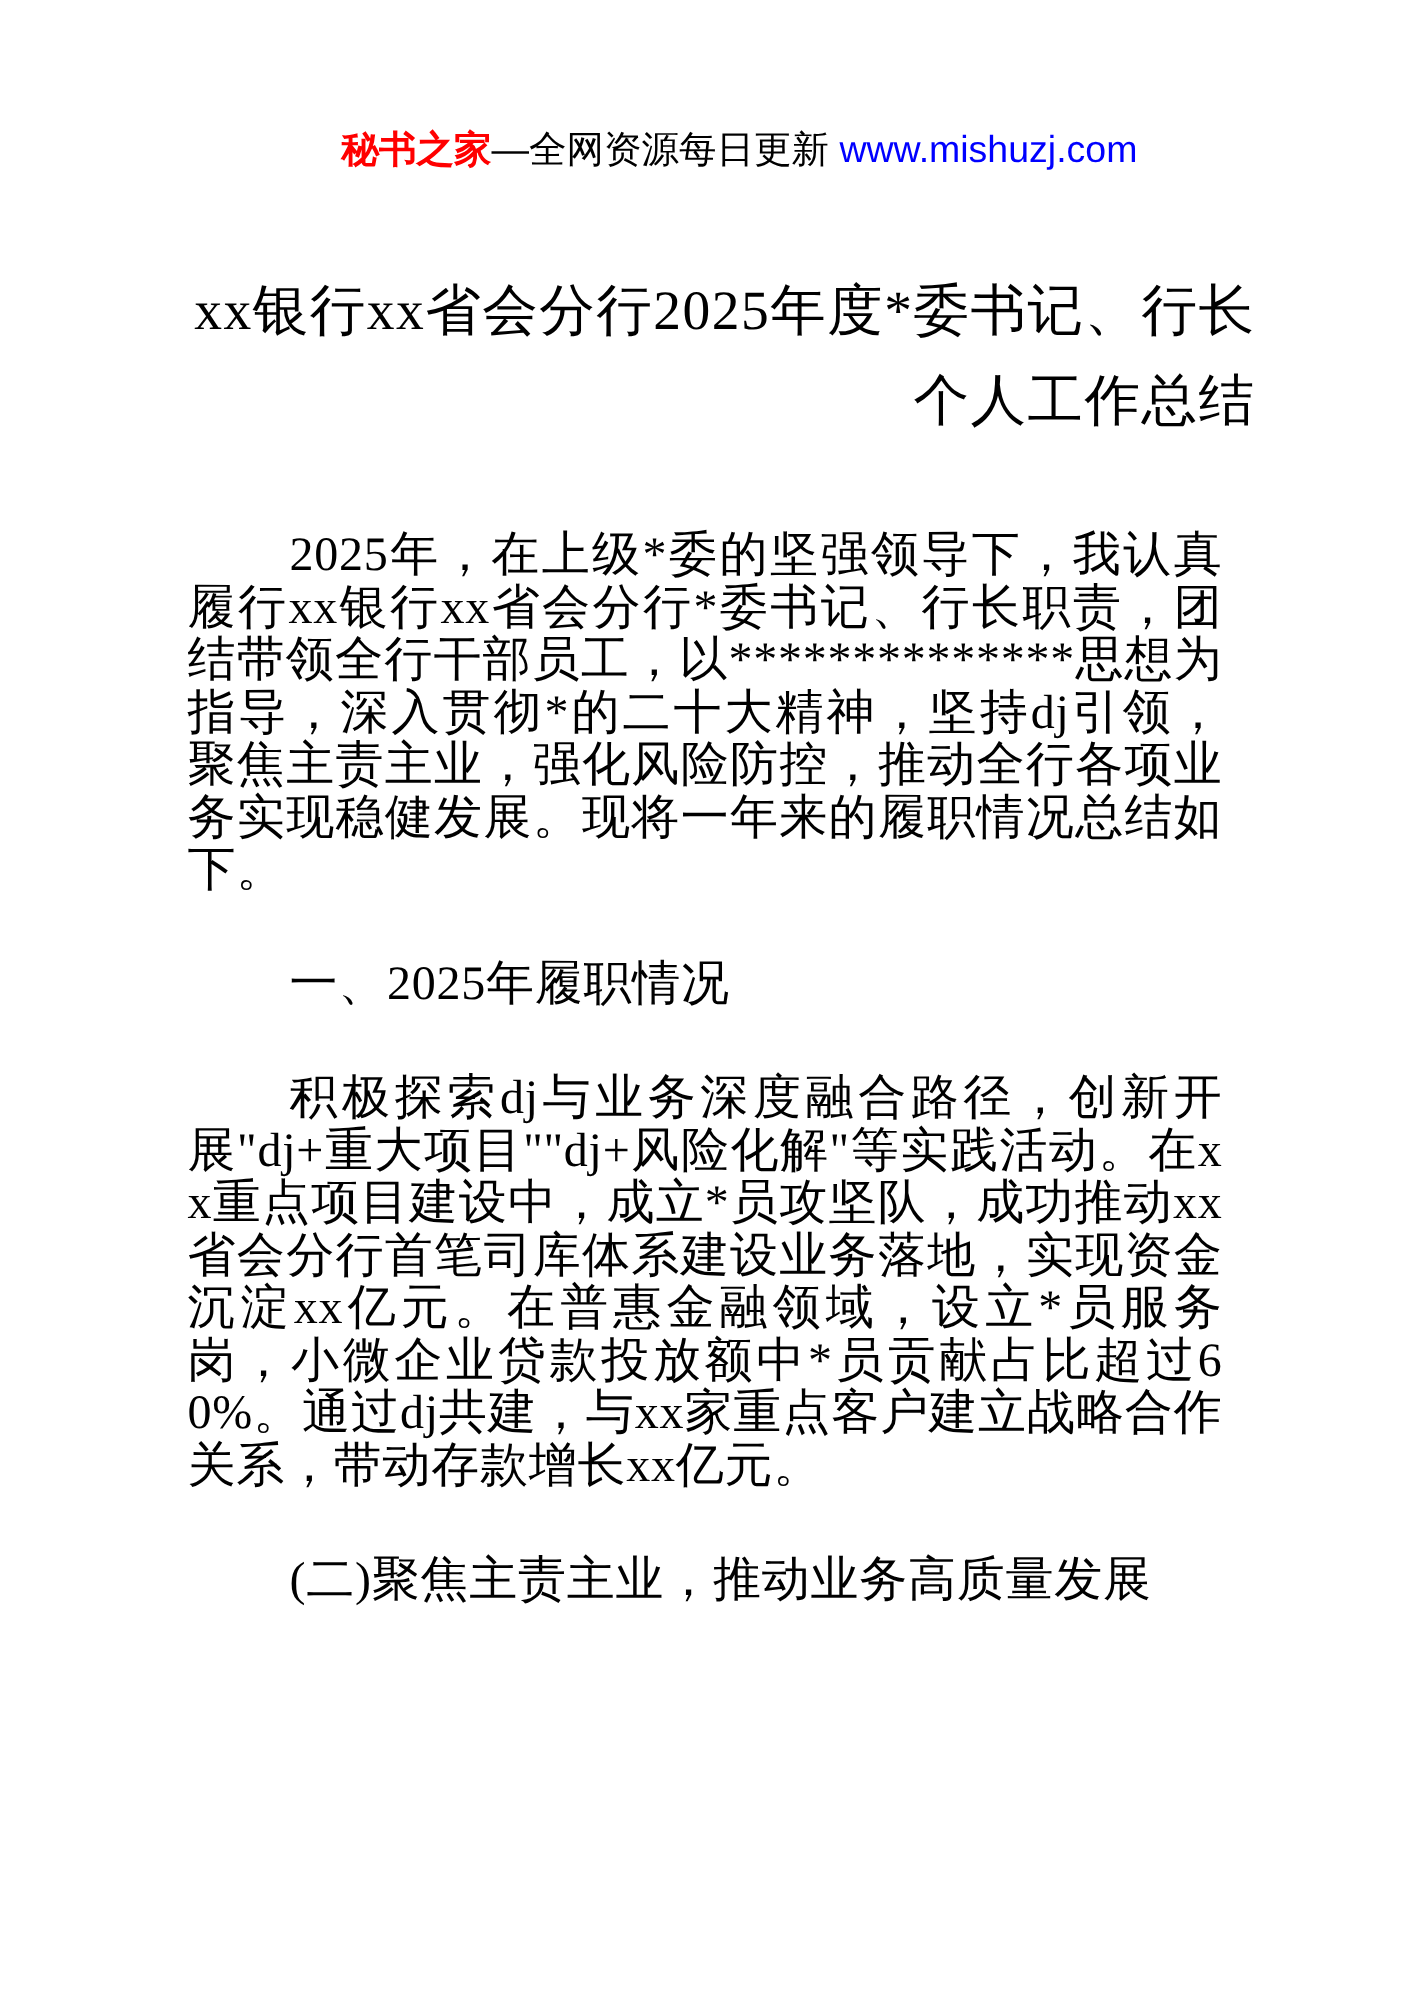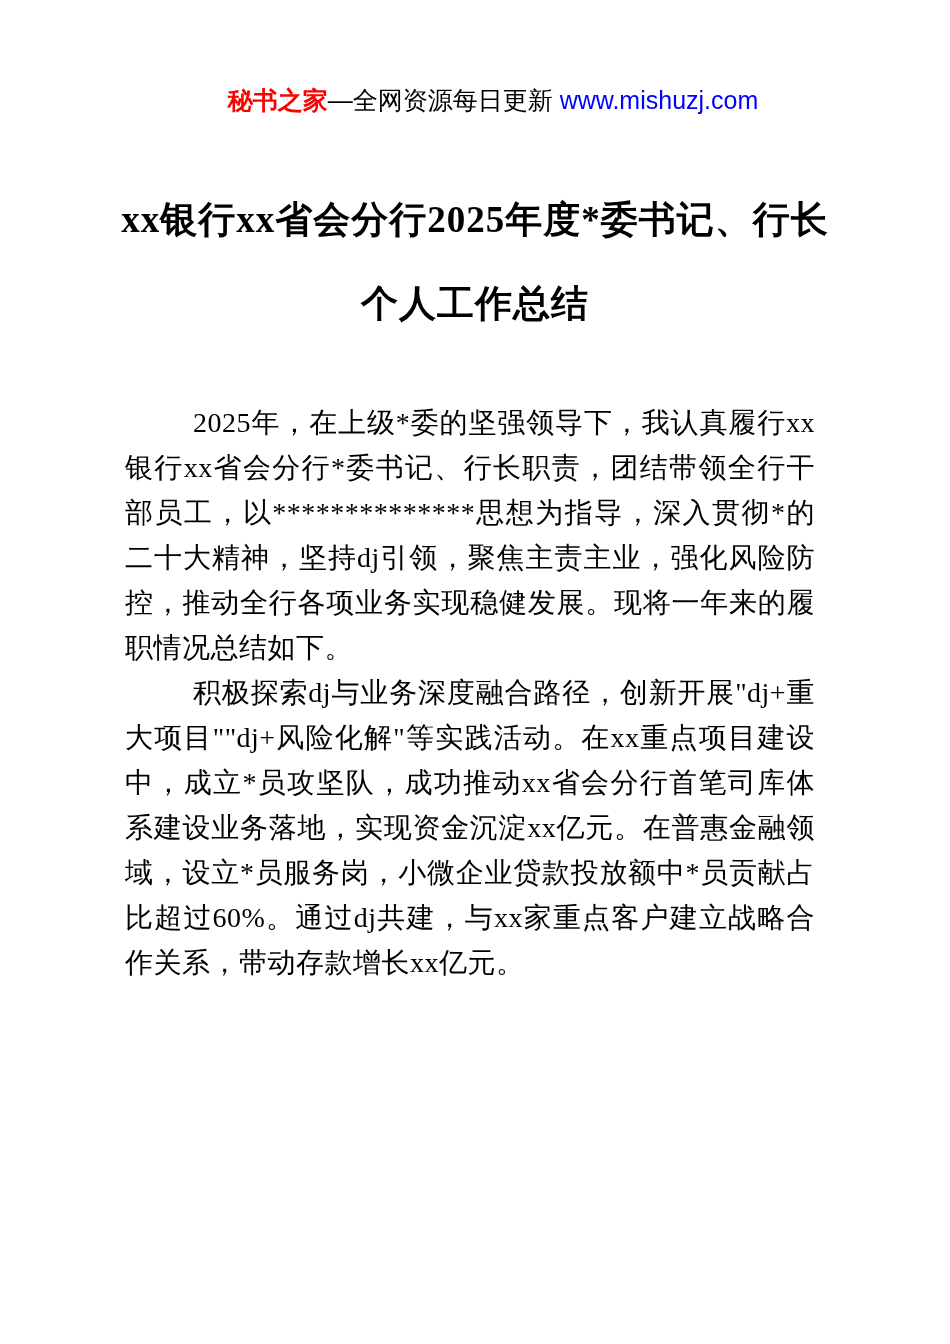--- a/index.html
+++ b/index.html
@@ -30,50 +30,53 @@
   .site-header .tagline {
     color: #000000;
   }
   .site-header .url {
     color: #0000ff;
     cursor: pointer;
   }
   .doc-title {
     margin: 62px auto 0 auto;
     max-width: 724px;
-    text-align: center;
+    text-align: right;
     font-family: "Liberation Serif", "DejaVu Serif", serif;
-    font-weight: bold;
+    font-weight: normal;
     font-size: 37px;
-    line-height: 84px;
+    line-height: 60px;
     letter-spacing: 1px;
   }
   .doc-body {
     margin-top: 54px;
     padding-left: 125px;
     padding-right: 135px;
   }
   .doc-body p {
-    font-size: 28px;
-    line-height: 45px;
+    font-size: 32px;
+    line-height: 35px;
     text-align: justify;
     text-indent: 68px;
     letter-spacing: 0.5px;
     word-break: break-all;
+    margin-top: 41px;
   }
 </style>
 </head>
 <body>
 
 <div class="page">
 
   <div class="site-header">
     <span class="brand">秘书之家</span><span class="tagline">—全网资源每日更新 </span><span class="url">www.mishuzj.com</span>
   </div>
 
   <h1 class="doc-title">xx银行xx省会分行2025年度*委书记、行长个人工作总结</h1>
 
   <div class="doc-body">
     <p>2025年，在上级*委的坚强领导下，我认真履行xx银行xx省会分行*委书记、行长职责，团结带领全行干部员工，以**************思想为指导，深入贯彻*的二十大精神，坚持dj引领，聚焦主责主业，强化风险防控，推动全行各项业务实现稳健发展。现将一年来的履职情况总结如下。</p>
+    <p>一、2025年履职情况</p>
     <p>积极探索dj与业务深度融合路径，创新开展"dj+重大项目""dj+风险化解"等实践活动。在xx重点项目建设中，成立*员攻坚队，成功推动xx省会分行首笔司库体系建设业务落地，实现资金沉淀xx亿元。在普惠金融领域，设立*员服务岗，小微企业贷款投放额中*员贡献占比超过60%。通过dj共建，与xx家重点客户建立战略合作关系，带动存款增长xx亿元。</p>
+    <p>(二)聚焦主责主业，推动业务高质量发展</p>
   </div>
 
 </div>
 
 </body></html>

